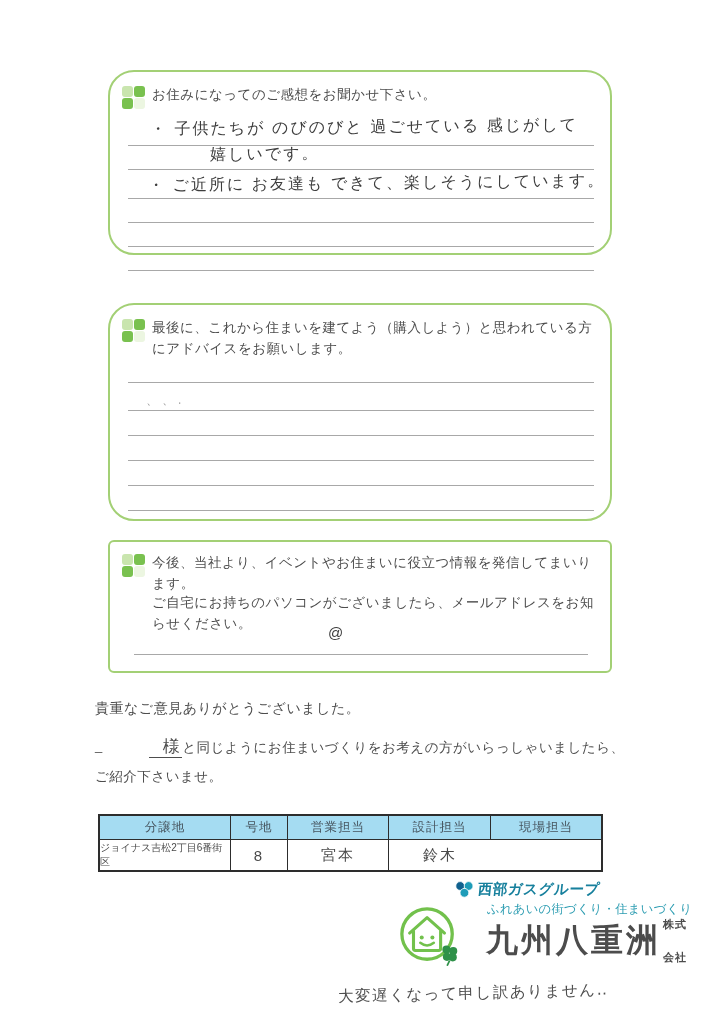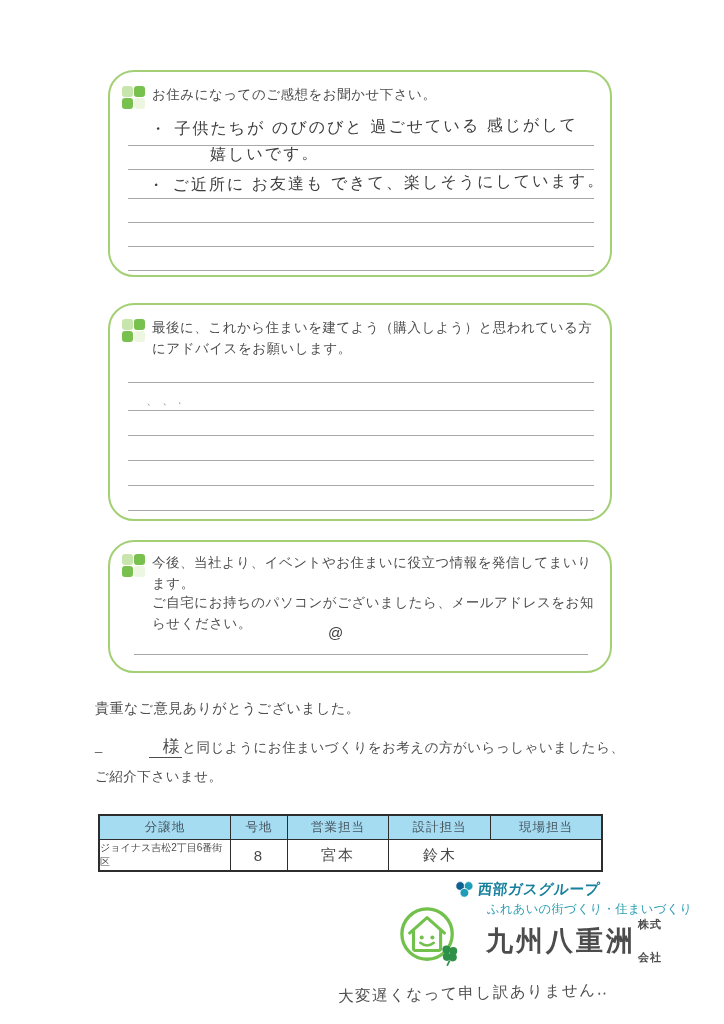--- a/index.html
+++ b/index.html
@@ -70,38 +70,38 @@
     font-size:14.5px;font-weight:bold;color:#17809d;letter-spacing:0.5px;
     transform:skewX(-6deg);white-space:nowrap;margin:0;
   }
   .tagline{
     position:absolute;left:487px;top:901px;margin:0;
     font-size:12.3px;font-weight:normal;color:#2d9db2;letter-spacing:0.3px;white-space:nowrap;
   }
   .mascot{position:absolute;left:398px;top:905px;}
   .company-row{position:absolute;left:486px;top:918px;display:flex;align-items:center;}
   .company-name{
-    margin:0;font-size:27px;font-weight:bold;color:#4c4c4c;letter-spacing:3px;white-space:nowrap;
+    margin:0;font-size:32px;font-weight:bold;color:#4c4c4c;letter-spacing:3px;white-space:nowrap;
   }
   .company-suffix{
     display:flex;flex-direction:column;justify-content:center;margin-left:2px;
     font-size:11px;font-weight:bold;color:#4c4c4c;line-height:1.15;letter-spacing:1px;gap:20px;
   }
   
   .apology{
     position:absolute;left:338px;top:983px;margin:0;white-space:nowrap;
     font-size:15.5px;color:#4f4f4f;letter-spacing:1.5px;transform:rotate(-1.5deg);
   }
 </style>
 </head>
 <body>
 
 <div class="page">
 
-  <section class="gbox" style="top:70px;height:207px;padding-left:44px;">
+  <section class="gbox" style="top:70px;height:185px;padding-left:44px;">
     <span class="clover-icon">
       <i class="sq tl"></i>
         <i class="sq tr"></i>
         <i class="sq bl"></i>
         <i class="sq br"></i>
     </span>
     <p class="box-title">お住みになってのご感想をお聞かせ下さい。</p>
     <div class="rule" style="top:73px"></div>
     <div class="rule" style="top:97px"></div>
     <div class="rule" style="top:126px"></div>
@@ -123,21 +123,21 @@
     <p class="box-title">最後に、これから住まいを建てよう（購入しよう）と思われている方にアドバイスをお願いします。</p>
     <div class="rule" style="top:77px"></div>
     <div class="rule" style="top:105px"></div>
     <div class="rule" style="top:130px"></div>
     <div class="rule" style="top:155px"></div>
     <div class="rule" style="top:180px"></div>
     <div class="rule" style="top:205px"></div>
     <p class="hw hw-faint" style="left:36px;top:87px;">、、.</p>
   </section>
 
-  <section class="gbox" style="top:540px;height:133px;border-radius:26px;">
+  <section class="gbox" style="top:540px;height:133px;border-radius:6px;">
     <span class="clover-icon" style="top:12px">
       <i class="sq tl"></i>
         <i class="sq tr"></i>
         <i class="sq bl"></i>
         <i class="sq br"></i>
     </span>
     <p class="box-title" style="top:11px;width:442px;">今後、当社より、イベントやお住まいに役立つ情報を発信してまいります。</p>
     <p class="box-title" style="top:51px;width:442px;">ご自宅にお持ちのパソコンがございましたら、メールアドレスをお知らせください。</p>
     <p class="at-mark">@</p>
     <div class="rule" style="top:112px;left:24px;right:22px;"></div>

